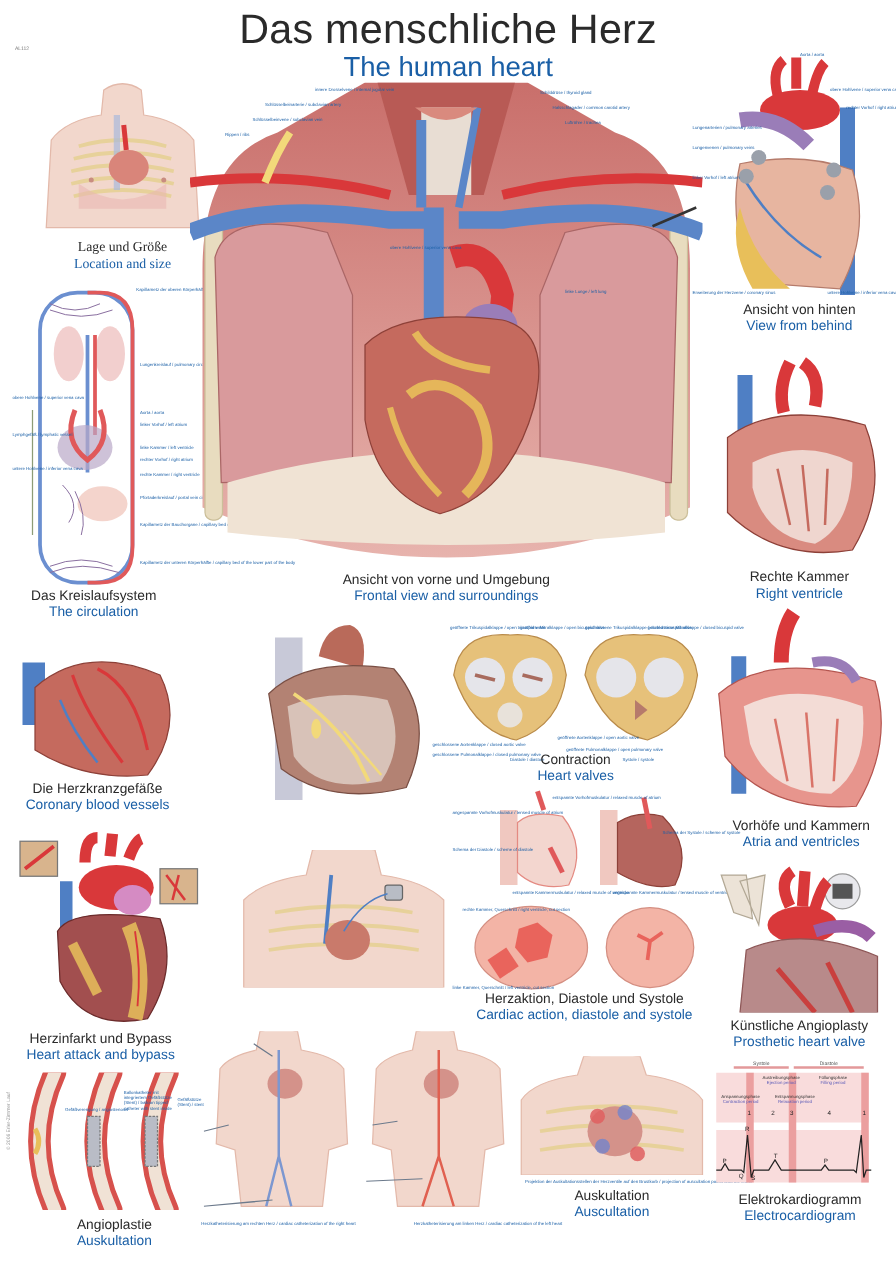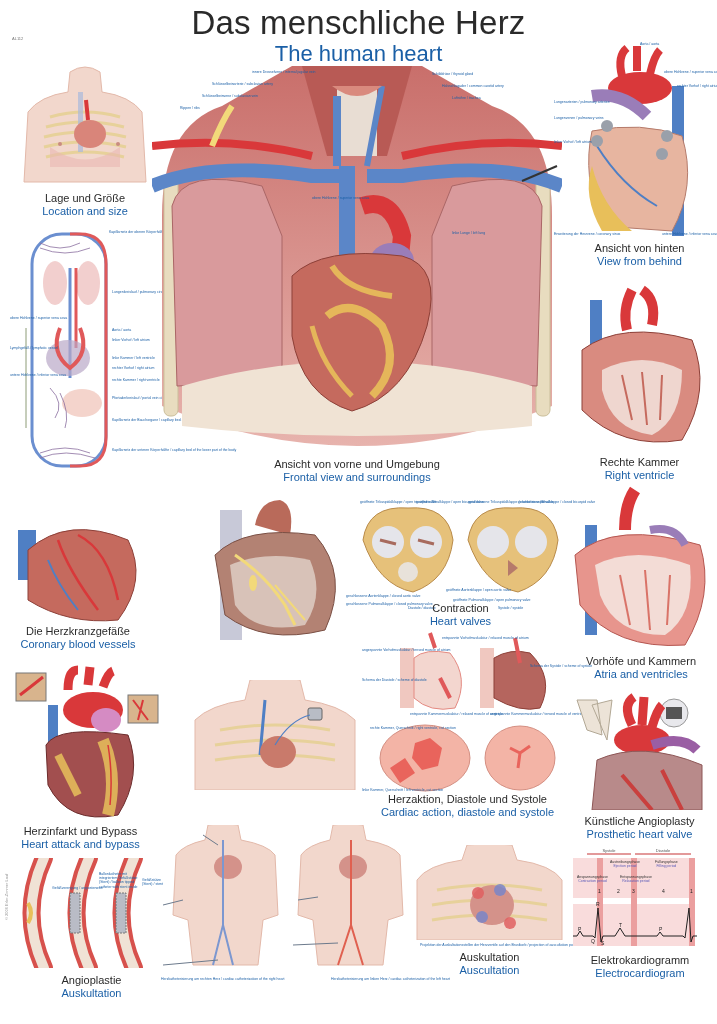--- a/index.html
+++ b/index.html
@@ -21,21 +21,21 @@
   svg { display: block; }
 </style>
 </head>
 <body>
 
 <div class="title-de">Das menschliche Herz</div>
 <div class="title-en">The human heart</div>
 <div class="code">AL112</div>
 <div class="copyright">© 2006 Erler-Zimmer Lauf</div>
 
-<div class="panel" style="left:20px;top:62px;width:130px;height:160px;">
+<div class="panel" style="left:33px;top:62px;width:130px;height:160px;font-family:Liberation Serif, serif;">
   <svg width="130" height="130" viewBox="0 0 130 130">
     <path d="M50 10 Q65 0 80 10 L82 30 Q110 34 122 50 L126 120 L4 120 L8 50 Q20 34 48 30 Z" fill="#f2d7cc" stroke="#e3b9aa" stroke-width="1"></path>
     <g fill="none" stroke="#e7d19a" stroke-width="3">
       <path d="M30 55 Q65 45 100 55"></path>
         <path d="M26 65 Q65 55 104 65"></path>
         <path d="M24 75 Q65 65 106 75"></path>
       <path d="M24 85 Q65 75 106 85"></path>
         <path d="M26 95 Q65 85 104 95"></path>
     </g>
     <path d="M30 85 Q65 110 100 85 L100 105 L30 105 Z" fill="#e9b8b3" opacity="0.6"></path>
@@ -78,20 +78,24 @@
   <div class="lbl" style="left:102px;top:100px;">Aorta / aorta</div>
   <div class="lbl" style="left:102px;top:110px;">linker Vorhof / left atrium</div>
   <div class="lbl" style="left:0px;top:118px;">Lymphgefäß / lymphatic vessel</div>
   <div class="lbl" style="left:102px;top:128px;">linke Kammer / left ventricle</div>
   <div class="lbl" style="left:102px;top:138px;">rechter Vorhof / right atrium</div>
   <div class="lbl" style="left:0px;top:145px;">untere Hohlvene / inferior vena cava</div>
   <div class="lbl" style="left:102px;top:150px;">rechte Kammer / right ventricle</div>
   <div class="lbl" style="left:102px;top:168px;">Pfortaderkreislauf / portal vein circulation</div>
   <div class="lbl" style="left:102px;top:190px;">Kapillarnetz der Bauchorgane / capillary bed of the abdominal organs</div>
   <div class="lbl" style="left:102px;top:220px;">Kapillarnetz der unteren Körperhälfte / capillary bed of the lower part of the body</div>
+  <div class="cap" style="left:0;top:243px;width:130px;">
+    <span class="de">Das Kreislaufsystem</span>
+    <span class="en">The circulation</span>
+  </div>
 </div>
 
 <div class="panel" style="left:152px;top:66px;width:410px;height:420px;">
   <svg width="410" height="400" viewBox="0 0 410 400">
     <defs>
       <linearGradient id="muscleg" x1="0" y1="0" x2="0" y2="1">
         <stop offset="0" stop-color="#c96f6b"></stop>
           <stop offset="1" stop-color="#e7b3ad"></stop>
       </linearGradient>
     </defs>

